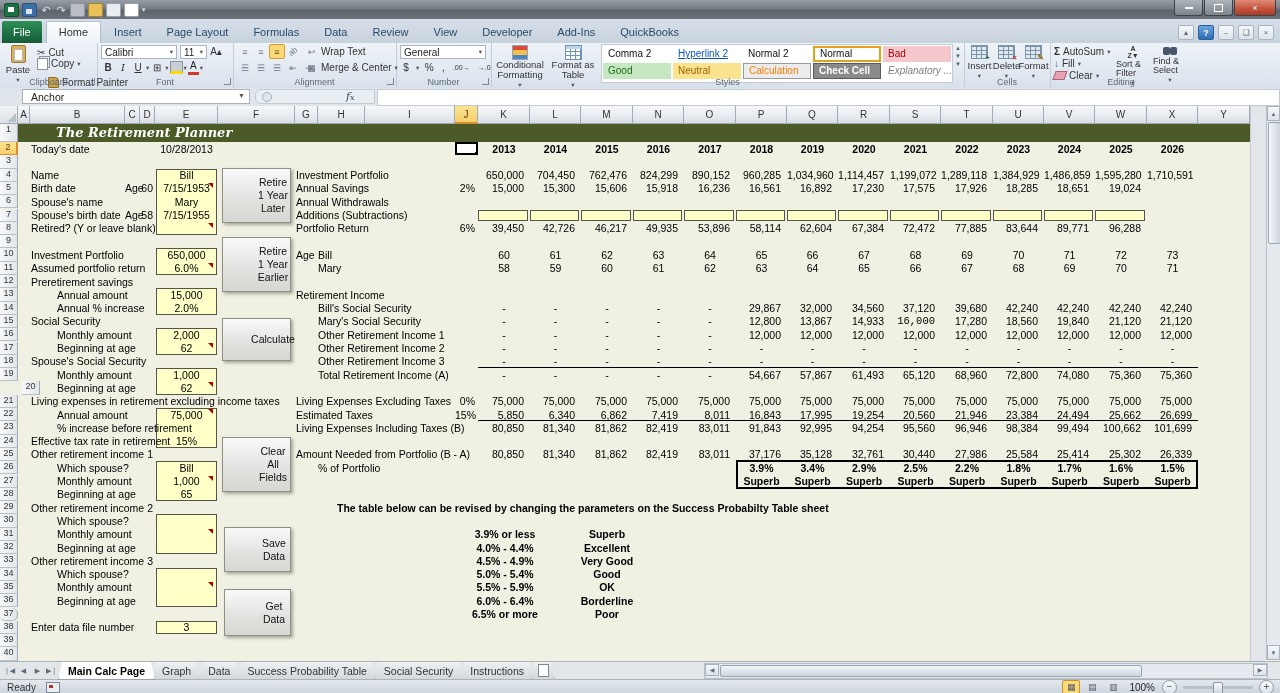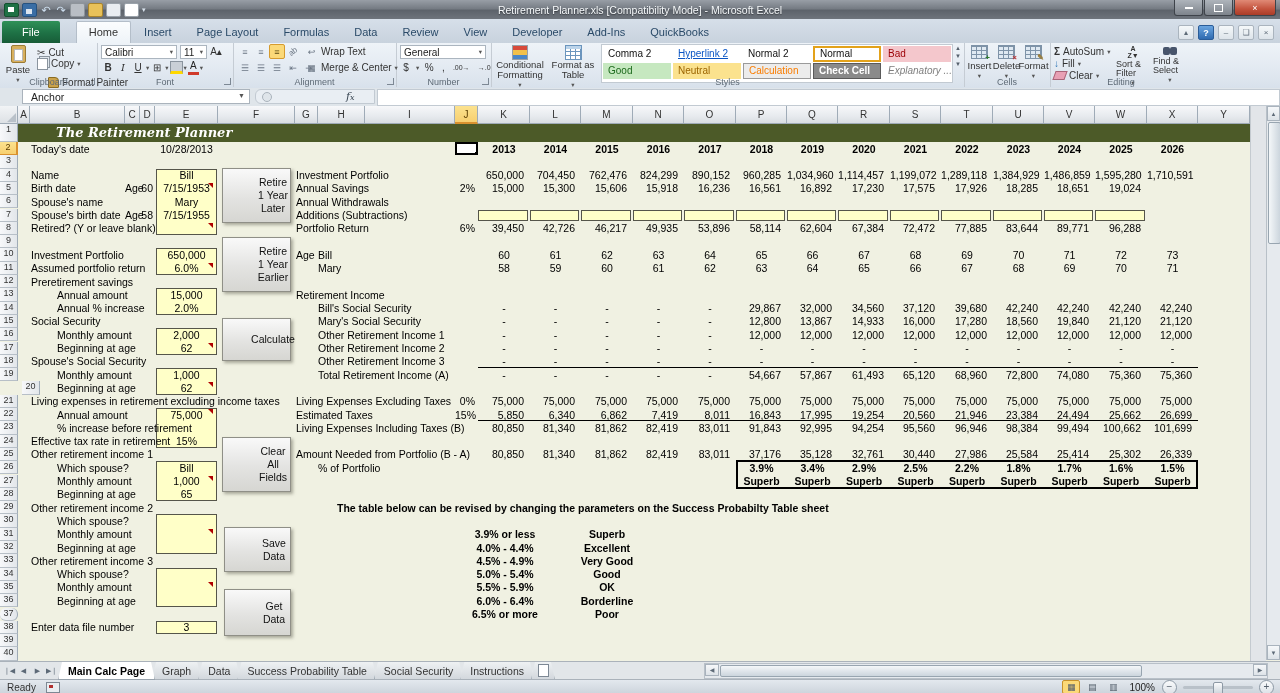--- a/index.html
+++ b/index.html
@@ -28,21 +28,21 @@
     background:linear-gradient(#aeb4bb,#7e848c);display:flex;align-items:center;justify-content:center;
     border-radius:0 0 3px 3px;margin-left:1px;color:#fff;font-size:9px;}
   .wb.close{width:40px;background:linear-gradient(#e08a76,#c3523c 60%,#aa3c28);}
   .wb .bar{width:8px;height:2px;background:#fff;display:inline-block;}
   .wb .sq{width:7px;height:6px;border:1px solid #fff;display:inline-block;}
   
   .tabrow{position:absolute;left:0;top:19px;width:1280px;height:24px;
     background:linear-gradient(#d6dfe9,#c8d2dd);border-bottom:1px solid #b4bec9;display:flex;align-items:flex-end;}
   .rtab{height:21px;line-height:21px;padding:0 12px;font-size:11px;color:#2a4a68;margin-right:1px;}
   .rtab.file{background:linear-gradient(#2f9158,#1e7145 55%,#175c37);color:#fff;height:22px;line-height:22px;
-    padding:0 20px;border-radius:2px 2px 0 0;margin-left:2px;margin-right:16px;}
+    padding:0 11px;border-radius:2px 2px 0 0;margin-left:2px;margin-right:4px;}
   .rtab.active{background:linear-gradient(#fbfdfe,#eef3f8);border:1px solid #b4bec9;border-bottom:none;
     border-radius:2px 2px 0 0;color:#333;}
   .trr{margin-left:auto;display:flex;align-items:center;gap:4px;padding-right:6px;padding-bottom:3px;}
   .tri{width:14px;height:13px;font-size:8px;color:#5d6a77;display:flex;align-items:center;justify-content:center;
     border:1px solid #aab4be;border-radius:2px;background:linear-gradient(#f5f8fa,#dde4ea);}
   .tri.help{background:linear-gradient(#6aa5e0,#2f6ab0);color:#fff;border-color:#2a5c98;font-weight:bold;font-size:9px;}
   
   .ribbon{position:absolute;left:0;top:43px;width:1280px;height:45px;
     background:linear-gradient(#eef3f8,#e2e9f1 60%,#d8e1eb);border-bottom:1px solid #b6bfc9;}
   .rgroup{position:absolute;top:0;height:44px;border-right:1px solid #c5ccd4;}
@@ -178,21 +178,20 @@
   .ztrack{width:70px;height:3px;background:#b9c1c9;border-radius:2px;position:relative;margin:0 3px;}
   .zthumb{position:absolute;left:30px;top:-4px;width:8px;height:11px;background:linear-gradient(#fafbfc,#ccd4db);
     border:1px solid #8d99a5;border-radius:2px;}
 </style>
 </head>
 <body>
 
 <div id="app">
 
   <div class="titlebar">
-    <div class="ttl">Retirement Planner.xls  [Compatibility Mode]  -  Microsoft Excel</div>
     <div class="qat">
       <span class="qic excel"></span>
       <span class="qic save"></span>
       <span class="qic glyph">↶</span>
       <span class="qic glyph">↷</span>
       <span class="qic prnt"></span>
       <span class="qic fold"></span>
       <span class="qic docm"></span>
       <span class="qic docw"></span>
       <span class="qcaret">▾</span>
@@ -694,21 +693,21 @@
       <div class="lt num" style="left: 1147px; top: 302.1px; width: 45px; height: 13px;">42,240</div>
       <div class="lt" style="left: 318px; top: 315.4px; width: 175px; height: 13px;">Mary's Social Security</div>
       <div class="lt ctr" style="left: 478px; top: 315.4px; width: 52px; height: 13px;">-</div>
       <div class="lt ctr" style="left: 530px; top: 315.4px; width: 51px; height: 13px;">-</div>
       <div class="lt ctr" style="left: 581px; top: 315.4px; width: 52px; height: 13px;">-</div>
       <div class="lt ctr" style="left: 633px; top: 315.4px; width: 51px; height: 13px;">-</div>
       <div class="lt ctr" style="left: 684px; top: 315.4px; width: 52px; height: 13px;">-</div>
       <div class="lt num" style="left: 736px; top: 315.4px; width: 45px; height: 13px;">12,800</div>
       <div class="lt num" style="left: 787px; top: 315.4px; width: 45px; height: 13px;">13,867</div>
       <div class="lt num" style="left: 838px; top: 315.4px; width: 46px; height: 13px;">14,933</div>
-      <div class="lt num" style="left: 890px; top: 315.4px; width: 45px; height: 13px;">16,000</div>
+      <div class="lt num" style="left: 890px; top: 315.4px; width: 45px; height: 13px; font-family: Liberation Mono, monospace;">16,000</div>
       <div class="lt num" style="left: 941px; top: 315.4px; width: 46px; height: 13px;">17,280</div>
       <div class="lt num" style="left: 993px; top: 315.4px; width: 45px; height: 13px;">18,560</div>
       <div class="lt num" style="left: 1044px; top: 315.4px; width: 45px; height: 13px;">19,840</div>
       <div class="lt num" style="left: 1095px; top: 315.4px; width: 46px; height: 13px;">21,120</div>
       <div class="lt num" style="left: 1147px; top: 315.4px; width: 45px; height: 13px;">21,120</div>
       <div class="lt" style="left: 318px; top: 328.7px; width: 175px; height: 13px;">Other Retirement Income 1</div>
       <div class="lt ctr" style="left: 478px; top: 328.7px; width: 52px; height: 13px;">-</div>
       <div class="lt ctr" style="left: 530px; top: 328.7px; width: 51px; height: 13px;">-</div>
       <div class="lt ctr" style="left: 581px; top: 328.7px; width: 52px; height: 13px;">-</div>
       <div class="lt ctr" style="left: 633px; top: 328.7px; width: 51px; height: 13px;">-</div>

